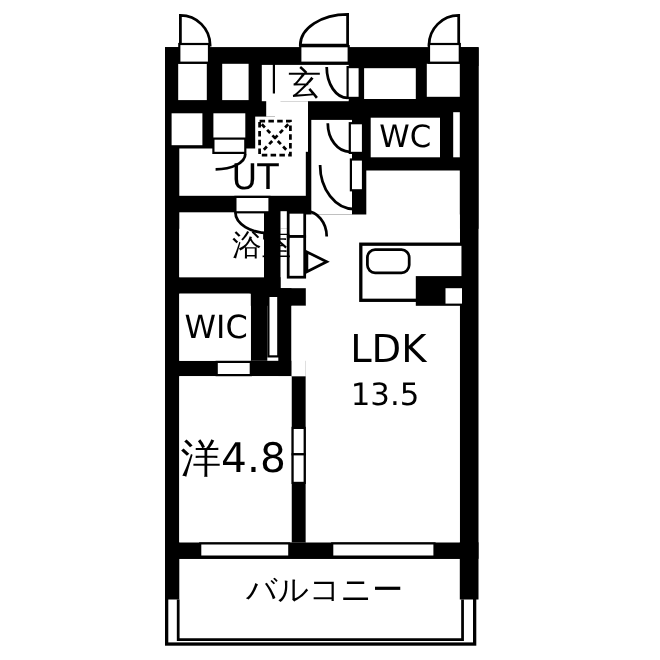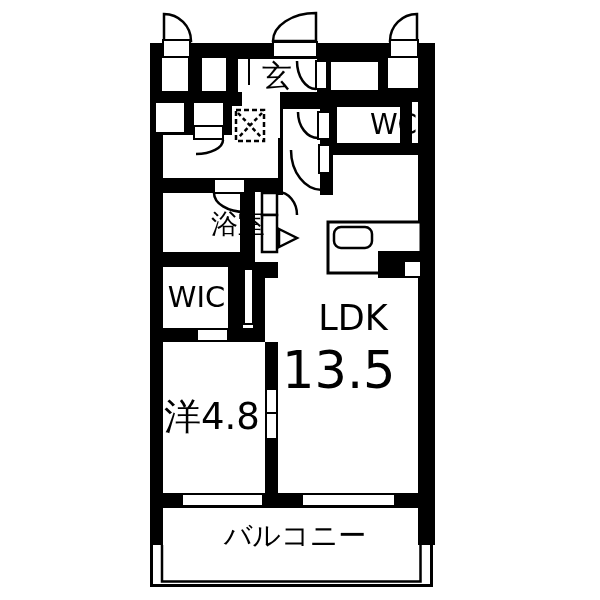--- a/index.html
+++ b/index.html
@@ -98,21 +98,22 @@
 
     <rect x="244" y="269" width="9" height="55" fill="#fff" stroke="#000" stroke-width="2"></rect>
 
     <rect x="197" y="329" width="31" height="12" fill="#fff" stroke="#000" stroke-width="2"></rect>
 
     <rect x="266" y="389" width="11" height="24" fill="#fff" stroke="#000" stroke-width="2"></rect>
     <rect x="266" y="413" width="11" height="26" fill="#fff" stroke="#000" stroke-width="2"></rect>
   </svg>
 
   <div class="lbl" style="left:246px;top:61px;width:62px;font-size:30px;">玄</div>
-  <div class="lbl" style="left:337px;top:111px;width:63px;font-size:28px;padding-left:25px;">WC</div>
+  <div class="lbl" style="left:337px;top:111px;width:63px;font-size:28px;">WC</div>
+  <div class="lbl" style="left:196px;top:145px;width:72px;font-size:32px;">UT</div>
   <div class="lbl" style="left:164px;top:210px;width:76px;font-size:27px;margin-left:36px;">浴室</div>
   <div class="lbl" style="left:164px;top:283px;width:65px;font-size:29px;">WIC</div>
   <div class="lbl" style="left:297px;top:301px;width:112px;font-size:35px;">LDK</div>
-  <div class="lbl" style="left:282px;top:345px;width:112px;font-size:51px;">13.5</div>
+  <div class="lbl" style="left:294px;top:345px;width:112px;font-size:28px;">13.5</div>
   <div class="lbl" style="left:164px;top:398px;width:82px;font-size:37px;">洋4.8</div>
   <div class="lbl" style="left:170px;top:522px;width:250px;font-size:28px;">バルコニー</div>
 
 </div>
 
 </body></html>

